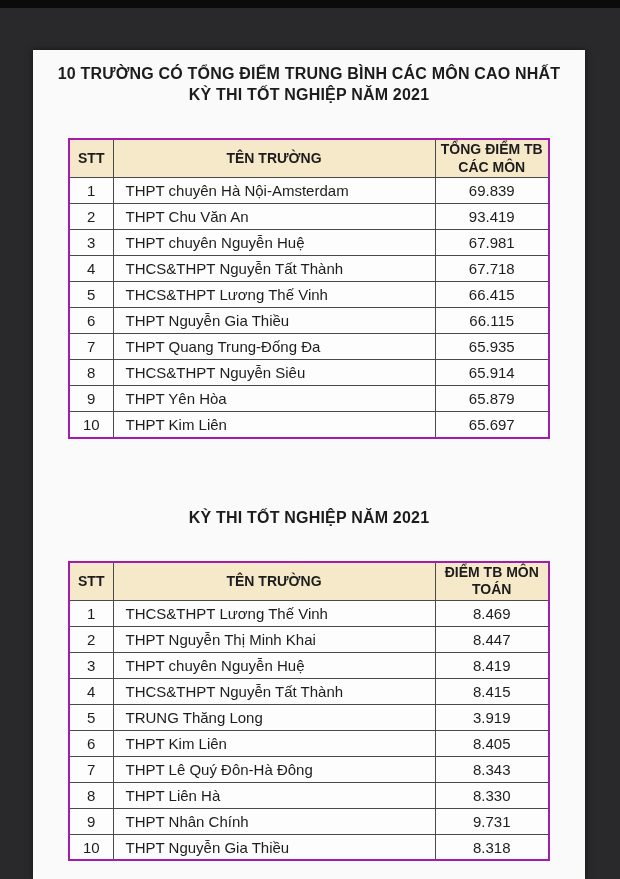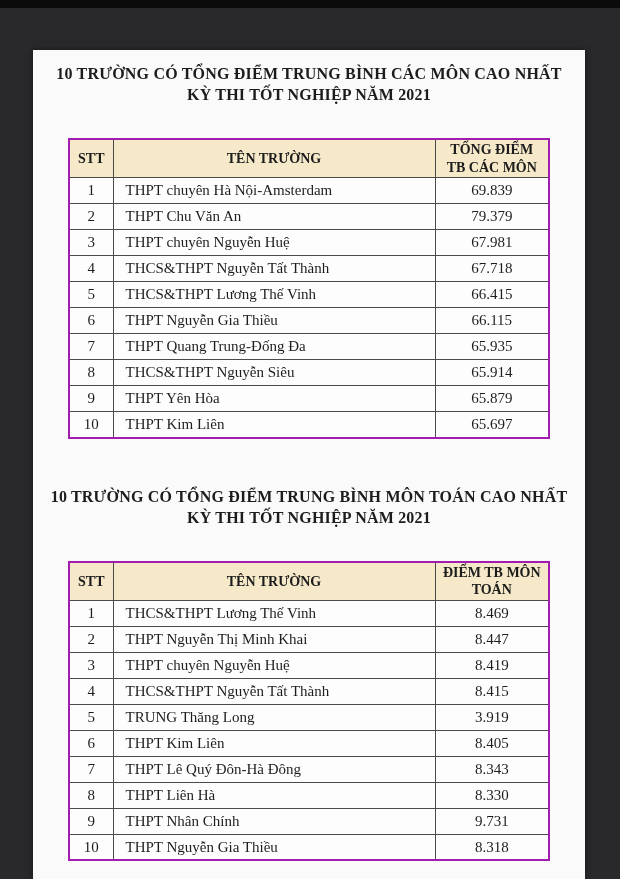--- a/index.html
+++ b/index.html
@@ -6,21 +6,21 @@
     margin: 0;
     padding: 0;
     background: #1a1a1a;
   }
   .backdrop {
     position: relative;
     width: 620px;
     height: 879px;
     background: #29292b;
     overflow: hidden;
-    font-family: Liberation Serif, serif;
+    font-family: Liberation Sans, sans-serif;
   }
   .top-strip {
     position: absolute;
     left: 0; top: 0;
     width: 620px; height: 8px;
     background: #0b0b0b;
   }
   .paper {
     position: absolute;
     left: 33px;
@@ -109,21 +109,21 @@
       </thead>
       <tbody>
           <tr>
             <td class="col-stt">1</td>
             <td class="col-name">THPT chuyên Hà Nội-Amsterdam</td>
             <td class="col-score">69.839</td>
           </tr>
           <tr>
             <td class="col-stt">2</td>
             <td class="col-name">THPT Chu Văn An</td>
-            <td class="col-score">79.379</td>
+            <td class="col-score">93.419</td>
           </tr>
           <tr>
             <td class="col-stt">3</td>
             <td class="col-name">THPT chuyên Nguyễn Huệ</td>
             <td class="col-score">67.981</td>
           </tr>
           <tr>
             <td class="col-stt">4</td>
             <td class="col-name">THCS&amp;THPT Nguyễn Tất Thành</td>
             <td class="col-score">67.718</td>
@@ -155,21 +155,21 @@
           </tr>
           <tr>
             <td class="col-stt">10</td>
             <td class="col-name">THPT Kim Liên</td>
             <td class="col-score">65.697</td>
           </tr>
         </tbody>
     </table>
 
     <h2 class="doc-title second">
-      <span>10 TRƯỜNG CÓ TỔNG ĐIỂM TRUNG BÌNH MÔN TOÁN CAO NHẤT</span><br>
+      <br>
       <span>KỲ THI TỐT NGHIỆP NĂM 2021</span>
     </h2>
 
     <table class="rank-table">
       <colgroup>
         <col style="width:44px">
         <col style="width:322px">
         <col style="width:114px">
       </colgroup>
       <thead>

